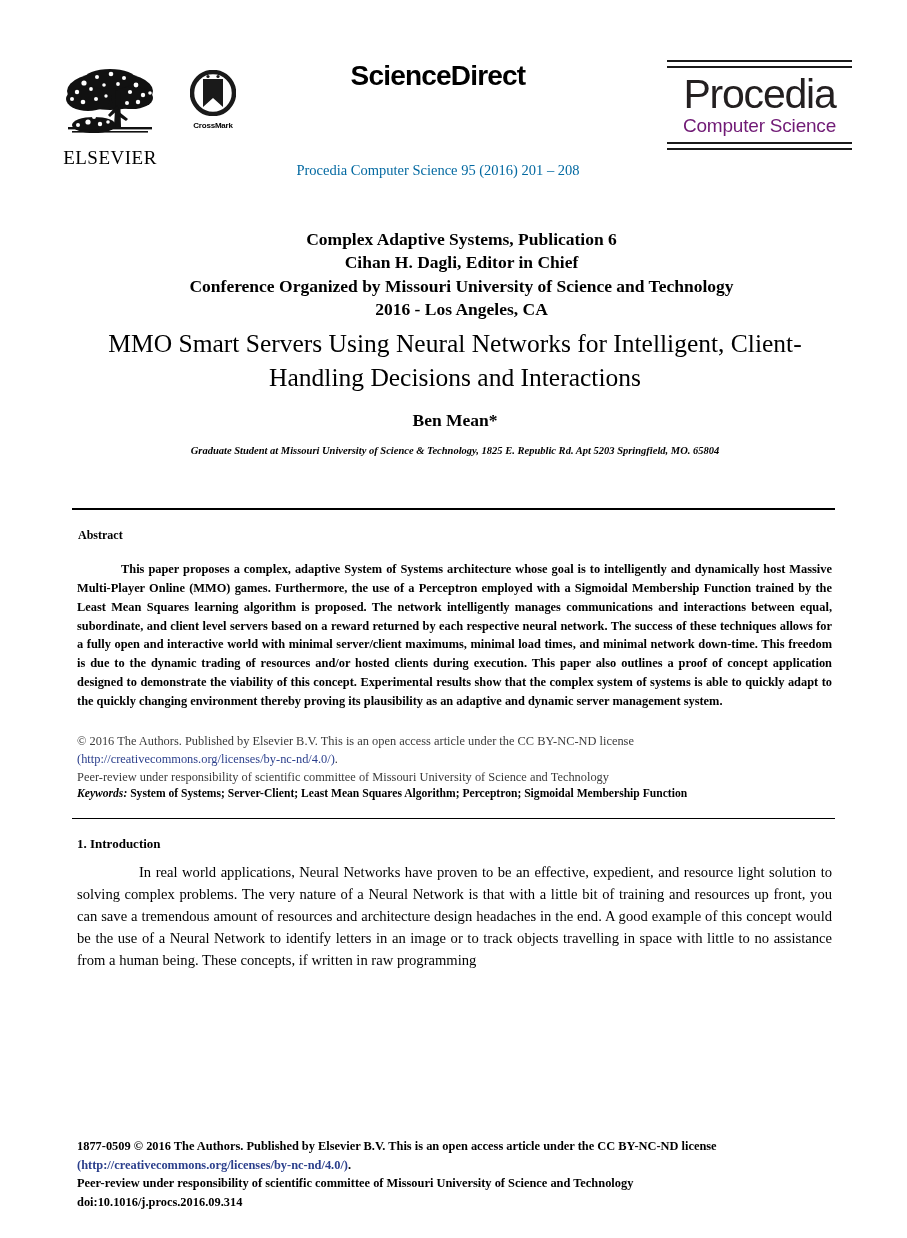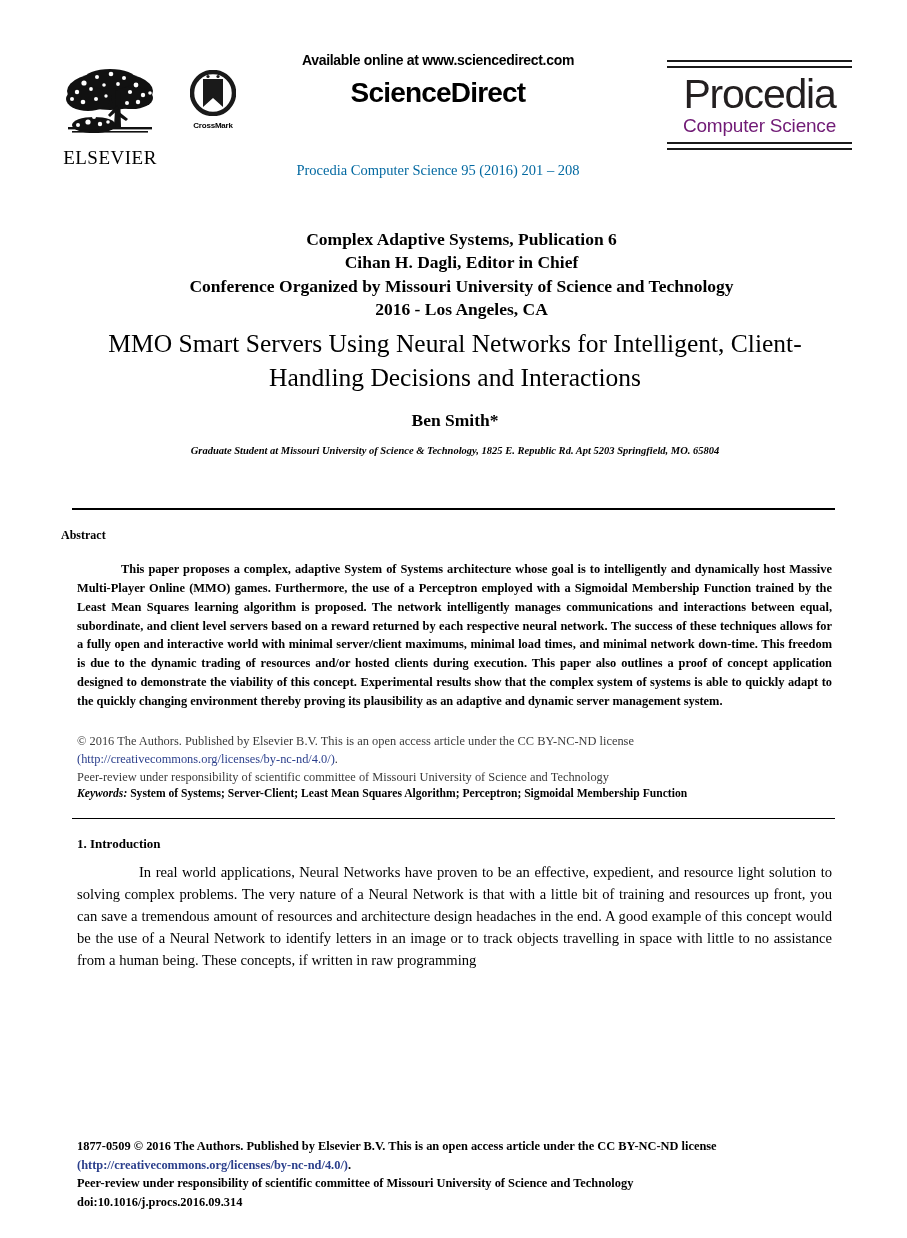--- a/index.html
+++ b/index.html
@@ -184,21 +184,21 @@
   .rule-thin {
     position: absolute;
     left: 72px;
     width: 763px;
     border-top: 1px solid #000;
   }
 
   
   .abstract-head {
     position: absolute;
-    left: 61px;
+    left: 78px;
     top: 528px;
     font-size: 12px;
     font-weight: bold;
   }
   .abstract-body {
     position: absolute;
     left: 77px;
     top: 560px;
     width: 755px;
     font-size: 12.4px;
@@ -323,42 +323,41 @@
       <svg width="46" height="46" viewBox="0 0 46 46">
         <circle cx="23" cy="23" r="21" fill="none" stroke="#1a1a1a" stroke-width="4.5"></circle>
         <path d="M13 9 H33 V37 L23 28 L13 37 Z" fill="#1a1a1a"></path>
         <circle cx="18" cy="6.5" r="1.6" fill="#1a1a1a"></circle>
         <circle cx="28" cy="6.5" r="1.6" fill="#1a1a1a"></circle>
       </svg>
       <div class="crossmark-label">CrossMark</div>
     </div>
 
     <div class="sd-block">
-      <div class="sd-available">Available online at www.sciencedirect.com</div>
       <div class="sd-wordmark">ScienceDirect</div>
     </div>
 
     <div class="journal-ref">Procedia Computer Science 95 (2016) 201 – 208</div>
 
     <div class="procedia-box">
       <div class="procedia-title">Procedia</div>
       <div class="procedia-sub">Computer Science</div>
     </div>
   </div>
 
   <div class="conference">
     <div>Complex Adaptive Systems, Publication 6</div>
     <div>Cihan H. Dagli, Editor in Chief</div>
     <div>Conference Organized by Missouri University of Science and Technology</div>
     <div>2016 - Los Angeles, CA</div>
   </div>
 
   <h1 class="article-title">MMO Smart Servers Using Neural Networks for Intelligent, Client-Handling Decisions and Interactions</h1>
 
-  <div class="author">Ben Smith*</div>
+  <div class="author">Ben Mean*</div>
 
   <div class="affiliation">Graduate Student at Missouri University of Science &amp; Technology, 1825 E. Republic Rd. Apt 5203 Springfield, MO. 65804</div>
 
   <div class="rule-thick" style="top:508px;"></div>
 
   <div class="abstract-head">Abstract</div>
 
   <div class="abstract-body">This paper proposes a complex, adaptive System of Systems architecture whose goal is to intelligently and dynamically host Massive Multi-Player Online (MMO) games. Furthermore, the use of a Perceptron employed with a Sigmoidal Membership Function trained by the Least Mean Squares learning algorithm is proposed. The network intelligently manages communications and interactions between equal, subordinate, and client level servers based on a reward returned by each respective neural network. The success of these techniques allows for a fully open and interactive world with minimal server/client maximums, minimal load times, and minimal network down-time. This freedom is due to the dynamic trading of resources and/or hosted clients during execution. This paper also outlines a proof of concept application designed to demonstrate the viability of this concept. Experimental results show that the complex system of systems is able to quickly adapt to the quickly changing environment thereby proving its plausibility as an adaptive and dynamic server management system.</div>
 
   <div class="license">

